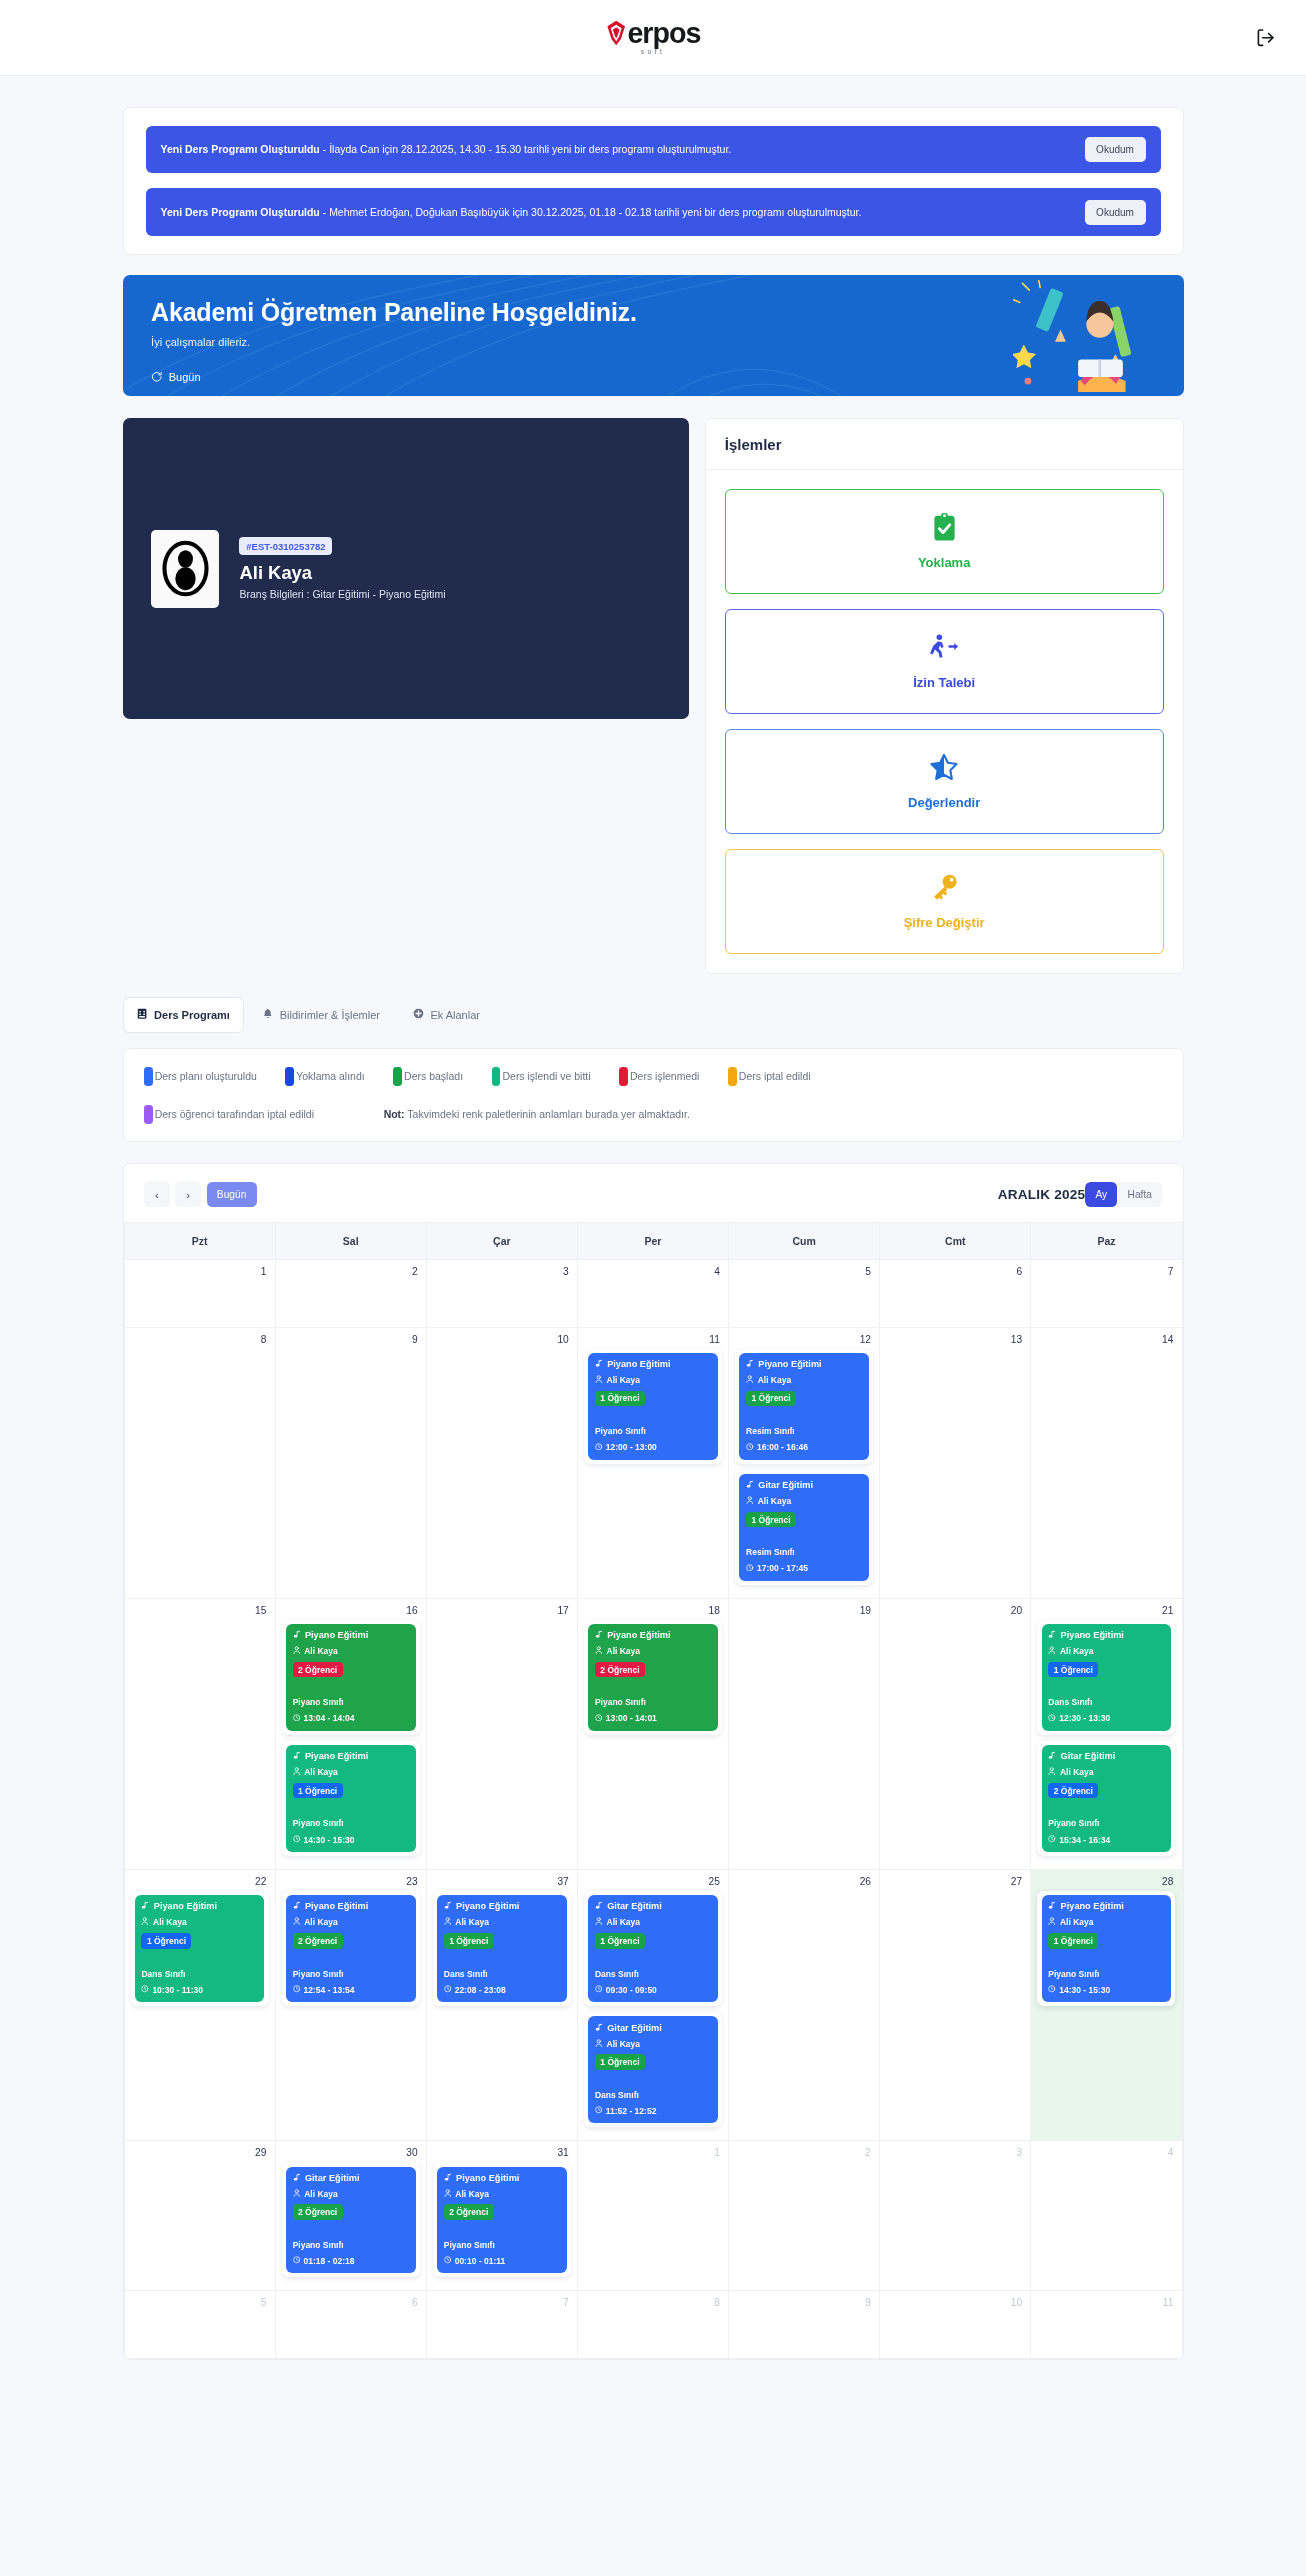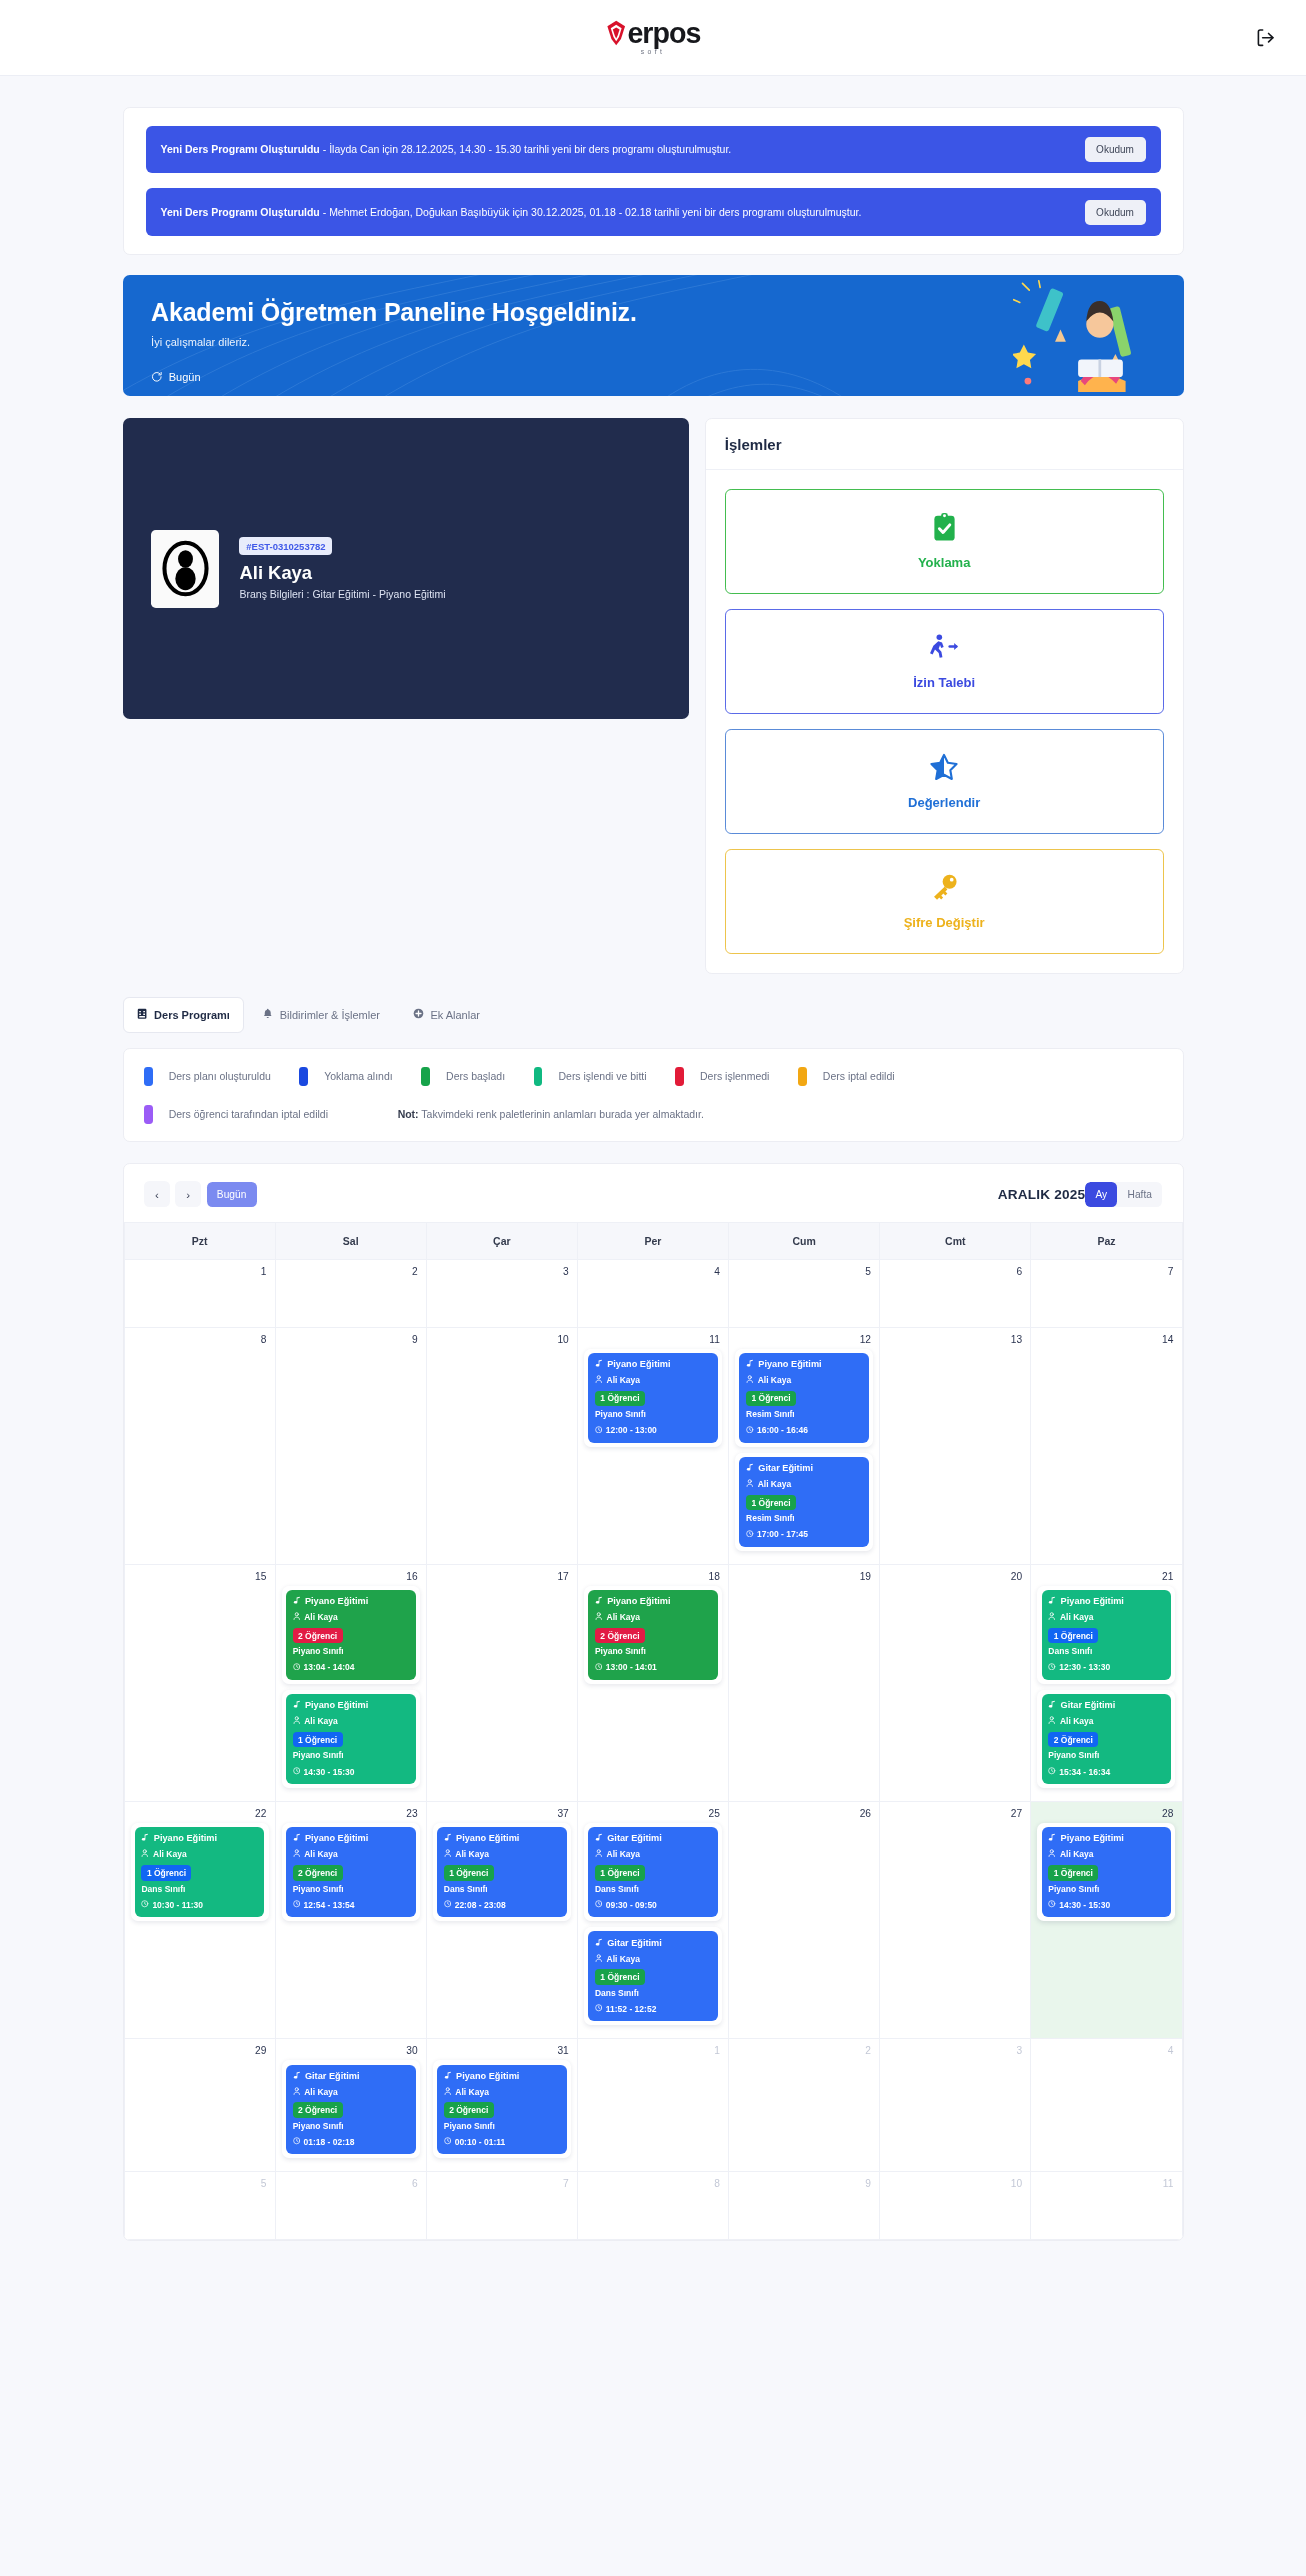--- a/index.html
+++ b/index.html
@@ -52,21 +52,21 @@
   .act span.lbl{font-size:13px;font-weight:700}
 
   
   .tabs{display:flex;gap:5.4px;margin-top:23px;align-items:stretch}
   .tab{display:flex;align-items:center;gap:6.8px;font-size:11px;padding:10.2px 13.6px;border-radius:6.1px;cursor:pointer;color:#6b7286}
   .tab.active{background:#fff;border:0.7px solid #e6e8f0;color:#1f2a44;font-weight:700}
 
   
   .legend{margin-top:15px;padding:17.7px 20.4px}
   .legend-row{display:flex;align-items:center;flex-wrap:wrap;gap:0}
-  .lg{display:flex;align-items:center;gap:16px;margin-right:28.6px}
+  .lg{display:flex;align-items:center;gap:2px;margin-right:28.6px}
   .lg i{width:8.8px;height:19px;border-radius:3.4px;display:block}
   .lg span{font-size:10.5px;color:#6b7286}
   .legend-row.second{margin-top:19px}
   .note{font-size:10.5px;color:#6b7286;margin-left:41px}
   .note b{color:#3a4considered}
   .note b{color:#343b4d;font-weight:700}
 
   
   .cal{margin-top:20.4px;overflow:hidden}
   .cal-top{display:flex;align-items:center;padding:17.7px 20.4px 15px}
@@ -85,21 +85,21 @@
   .dnum{text-align:right;font-size:10.2px;color:#2b3450;padding:6.1px 8.2px 0}
   .dnum.muted{color:#c3c8d6}
   td.today-cell{background:#e9f6ec}
   .ev-wrap{padding:4.1px 6.1px 6.8px}
   .ev-shell{background:#fff;border-radius:6.8px;box-shadow:0 1.4px 4.1px rgba(30,40,80,.10);padding:4.1px;margin-bottom:6.1px}
   td.today-cell .ev-shell{box-shadow:0 1.4px 4.8px rgba(30,40,80,.13)}
   .ev{border-radius:6.1px;padding:6.1px 6.8px 7.5px;color:#fff}
   .ev-title{font-size:9.2px;font-weight:700;display:flex;align-items:center;gap:4.1px;line-height:1.2}
   .ev-line{font-size:8.5px;font-weight:700;display:flex;align-items:center;gap:4.1px;margin-top:4.8px;line-height:1.2}
   .ev-badge{display:inline-block;font-size:8.5px;font-weight:700;border-radius:4.1px;padding:2.7px 5.4px;margin-top:5.4px;color:#fff}
-  .ev-room{font-size:8.5px;font-weight:700;margin-top:3px}
+  .ev-room{font-size:8.5px;font-weight:700;margin-top:20px}
   .ev-time{font-size:8.5px;font-weight:700;margin-top:6.1px;display:flex;align-items:center;gap:3.4px}
   svg{flex:none}
 </style>
 </head>
 <body>
 
 <div class="topbar">
   <div class="logo">
     <div class="logo-row">
       <span class="logo-mark">

